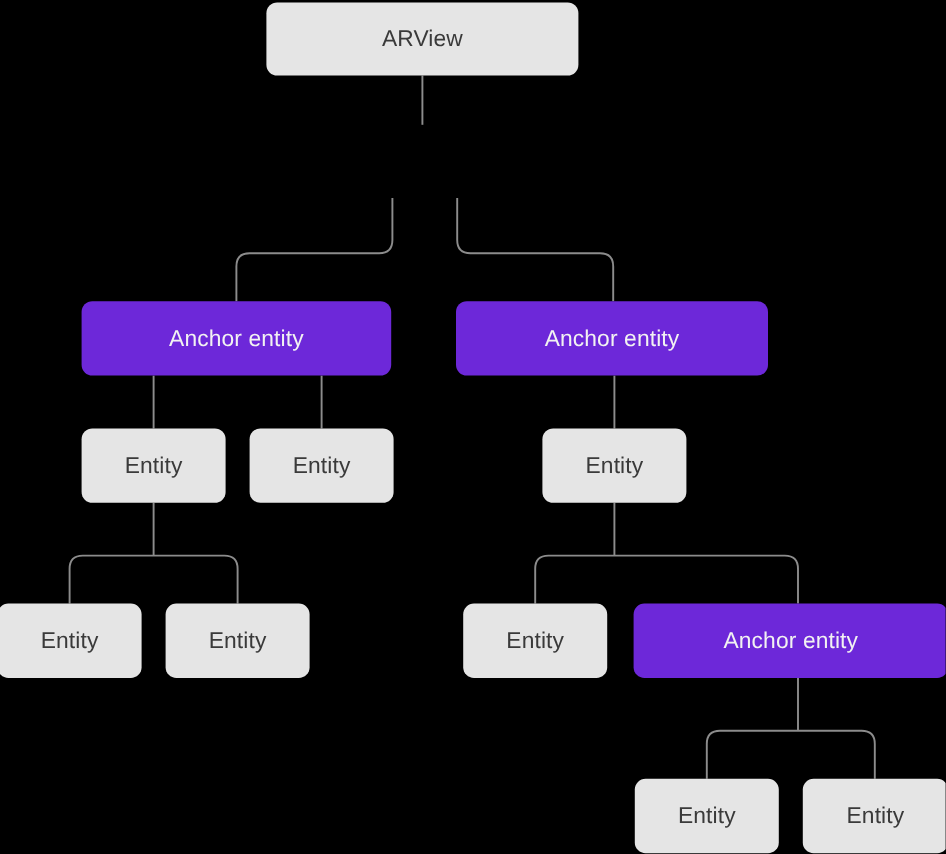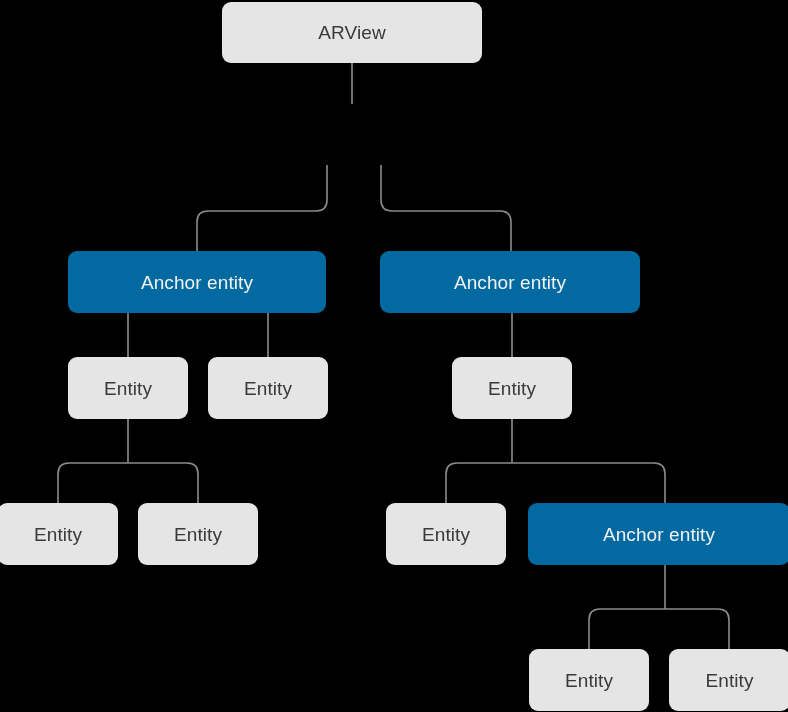--- a/index.html
+++ b/index.html
@@ -37,21 +37,21 @@
     font-size: 19px;
     line-height: 1;
     letter-spacing: 0.1px;
     white-space: nowrap;
   }
   .node.light {
     background: #e5e5e5;
     color: #3a3a3a;
   }
   .node.dark {
-    background: #0369a1;
+    background: #6d28d9;
     color: #f2f2f2;
   }
   .node .label {
     display: block;
   }
 </style>
 </head>
 <body>
 
 <div id="diagram">

